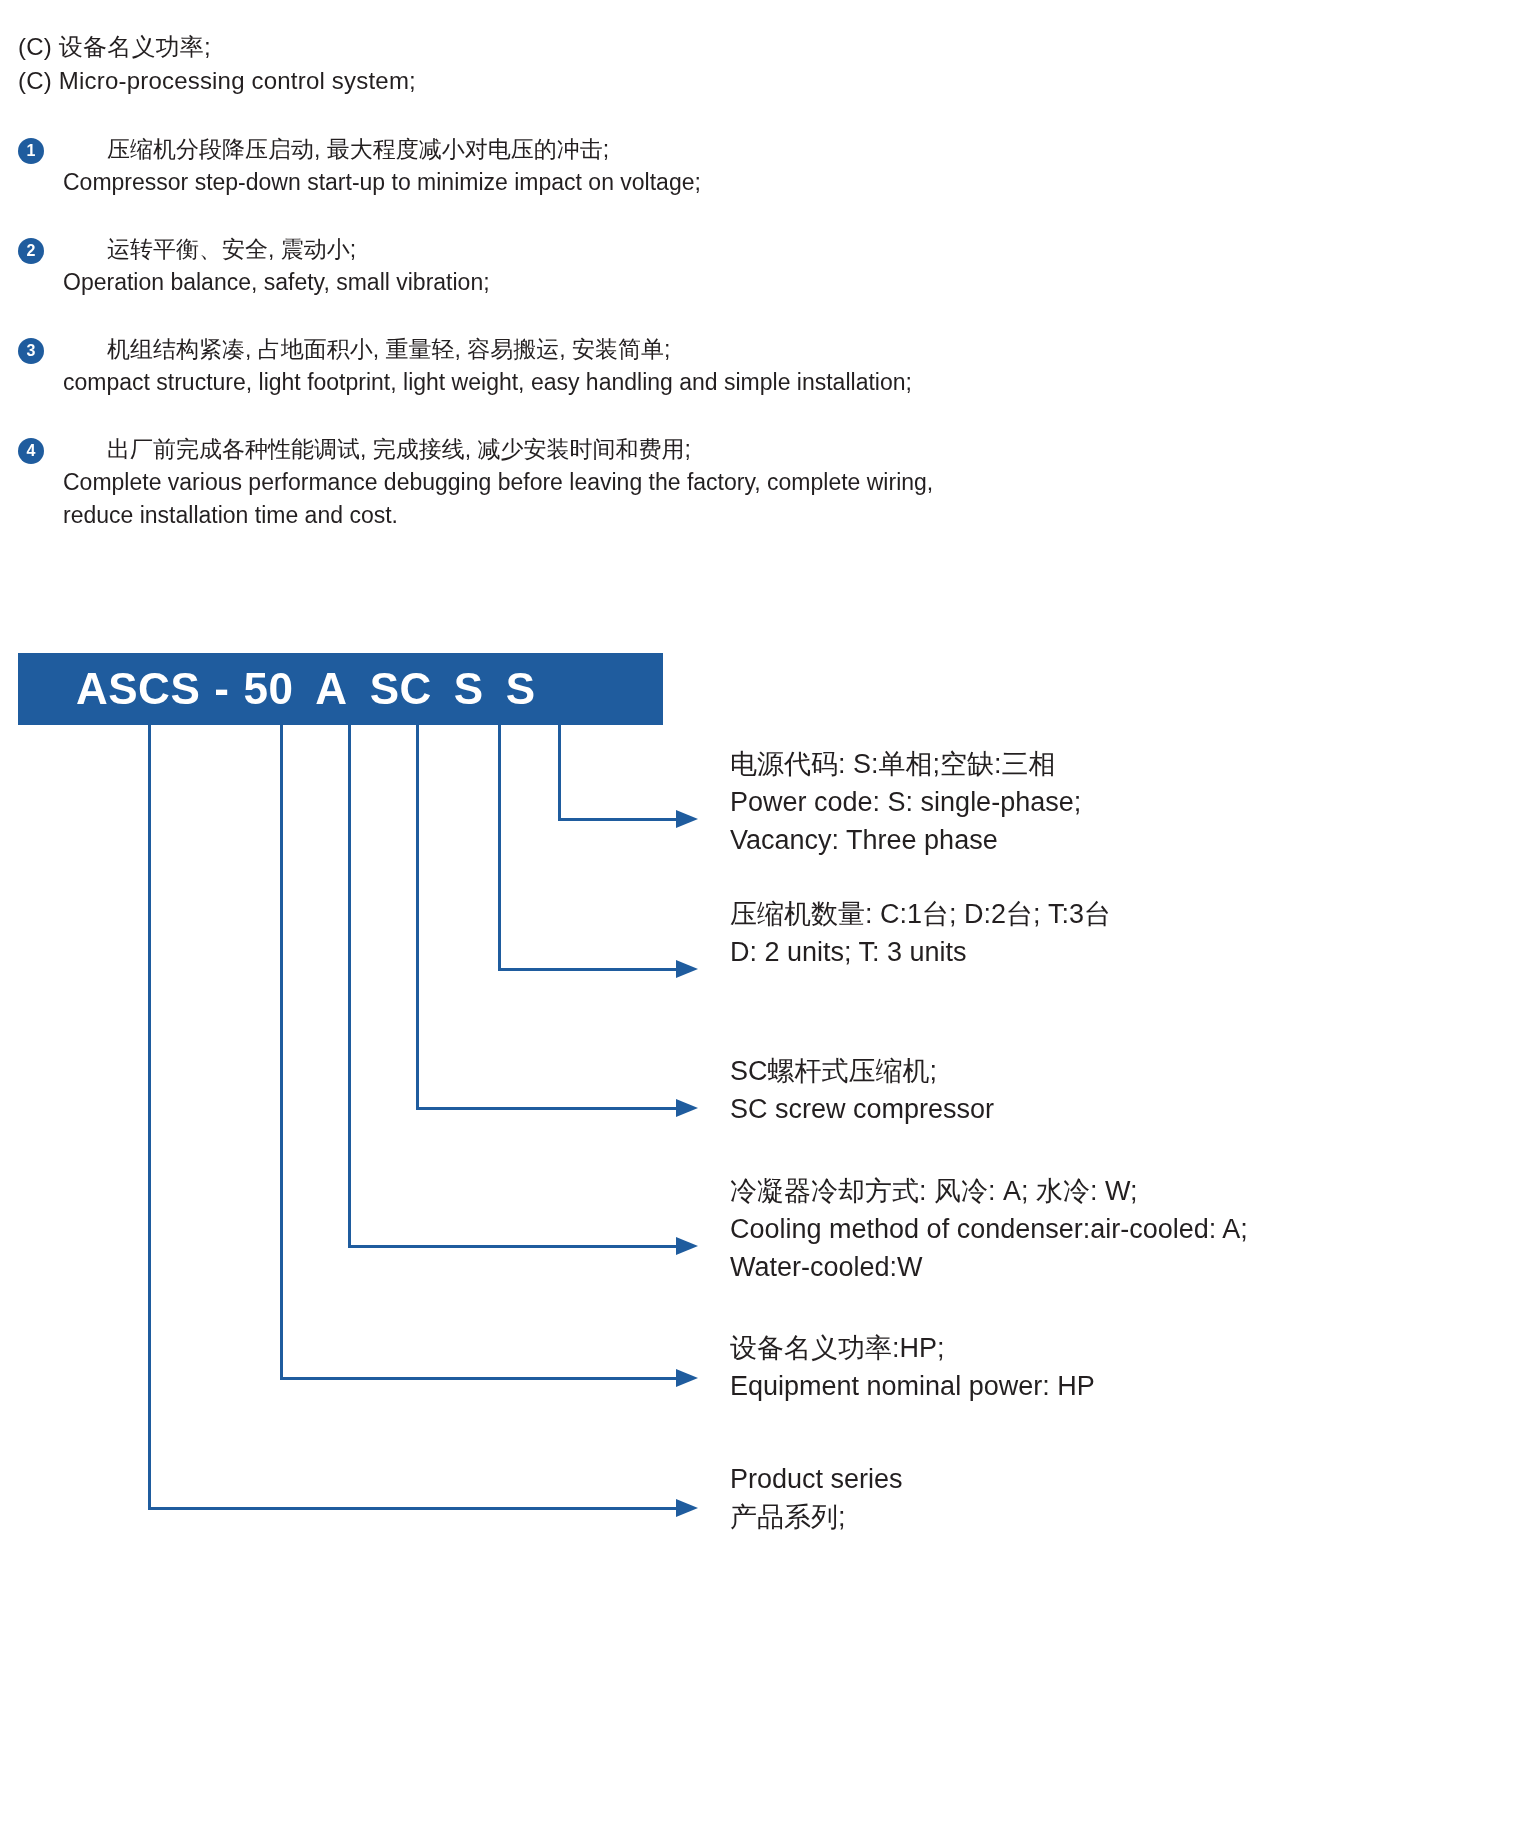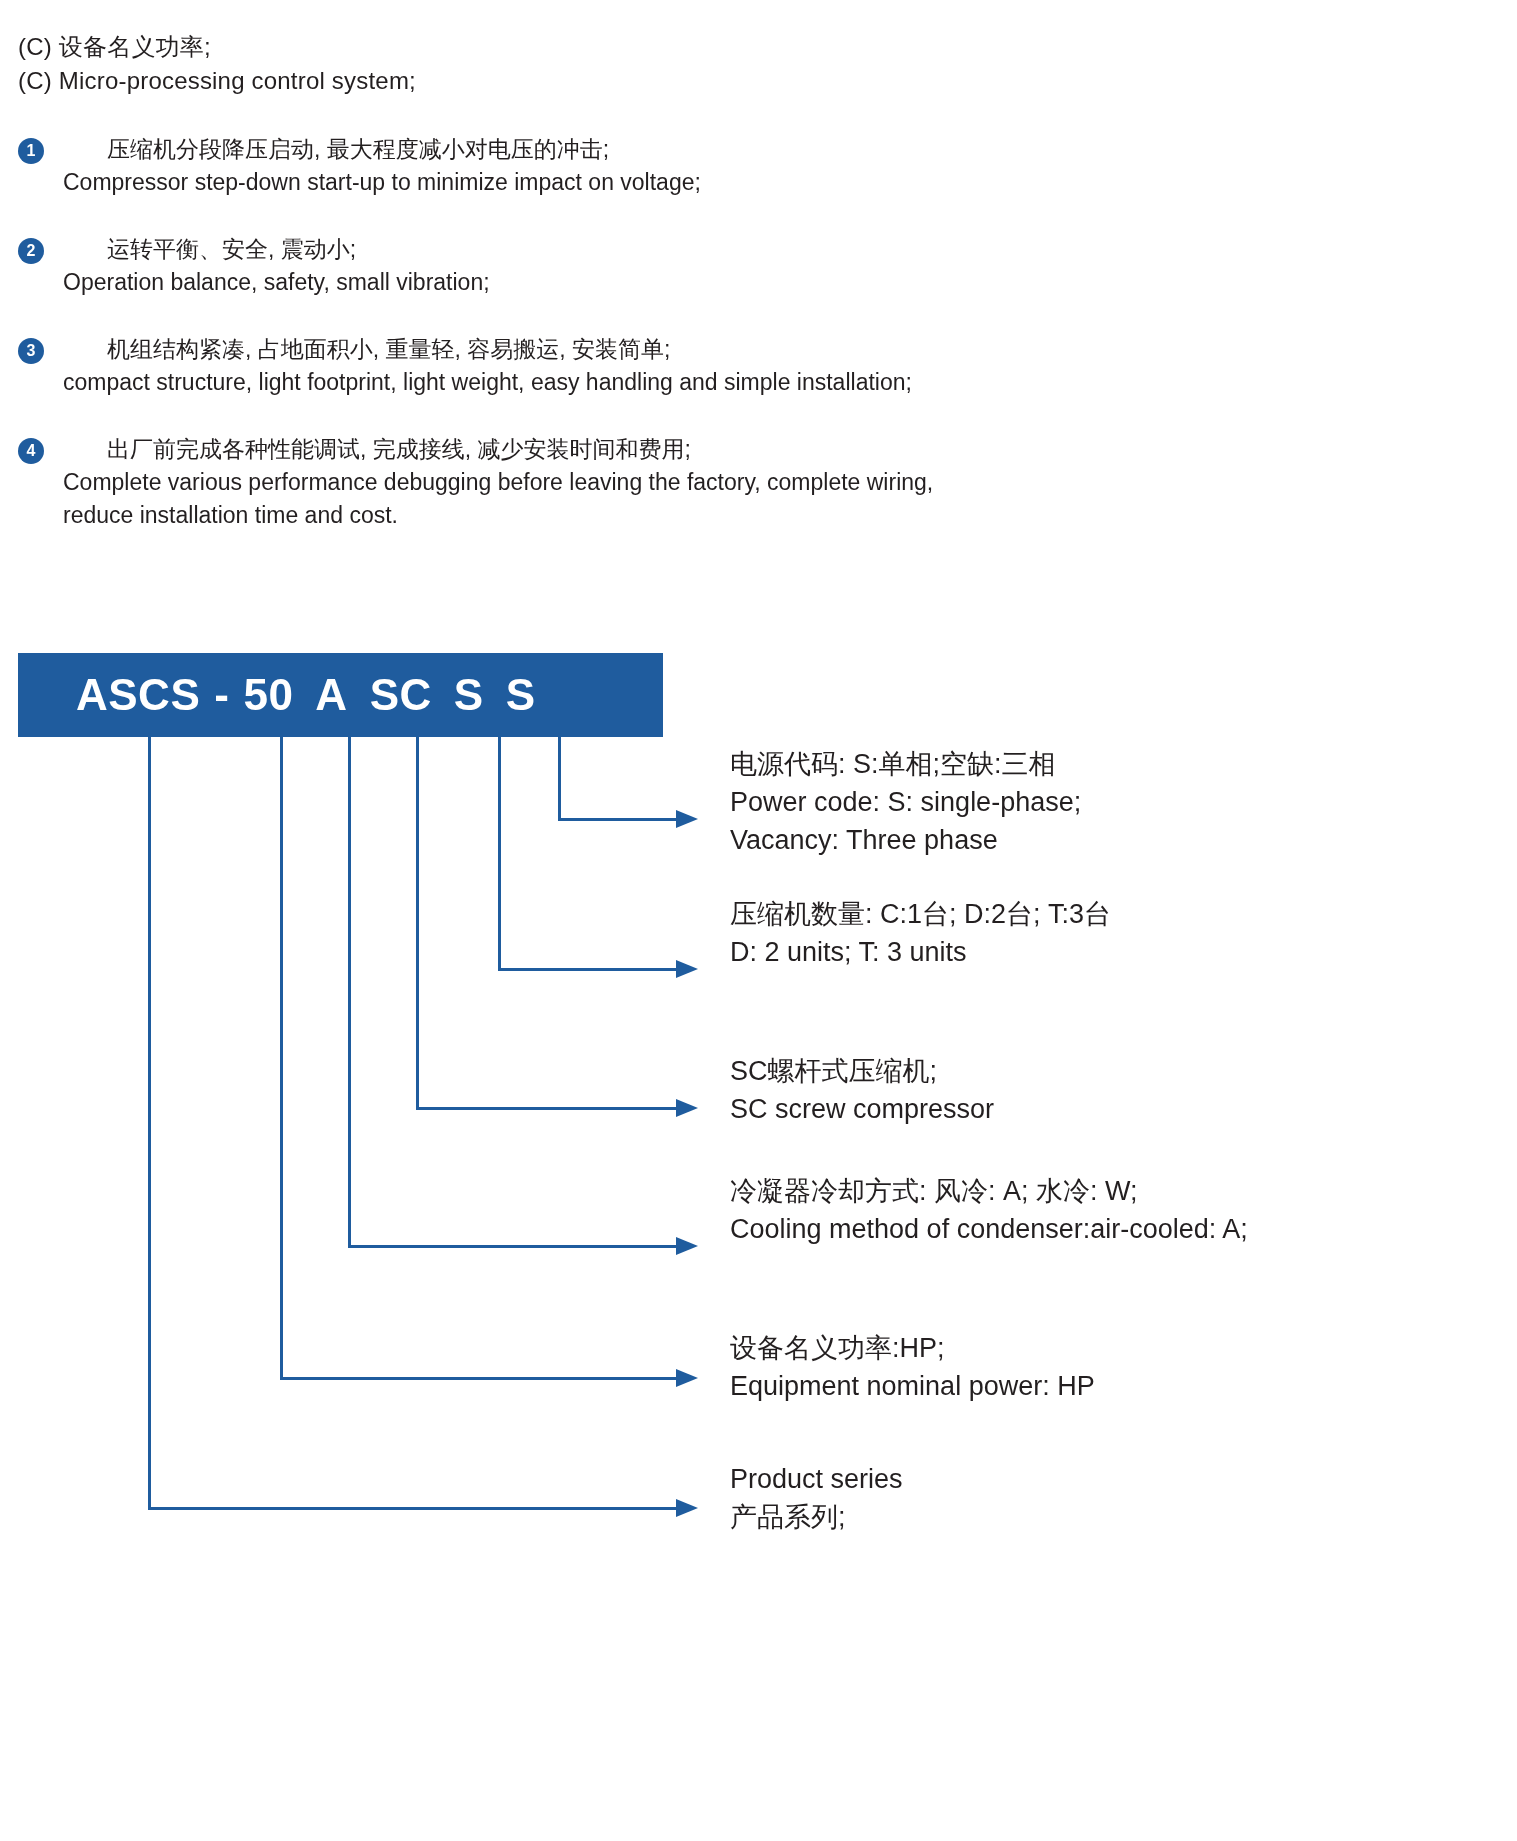--- a/index.html
+++ b/index.html
@@ -81,21 +81,21 @@
     color: #1f5c9e;
     letter-spacing: 0.3px;
   }
 
   
   .code-bar {
     position: absolute;
     left: 18px;
     top: 653px;
     width: 645px;
-    height: 84px;
+    height: 72px;
     background: #1f5c9e;
     color: #ffffff;
   }
   .code-bar-inner {
     display: flex;
     align-items: center;
     height: 100%;
     padding-left: 58px;
     box-sizing: border-box;
   }
@@ -230,20 +230,21 @@
       <div>SC螺杆式压缩机;</div>
       <div>SC screw compressor</div>
     </div>
 
     <div class="vline" style="left:348px; top:0px; height:522px;"></div>
     <div class="hline" style="left:348px; top:520px; width:330px;"></div>
     <div class="arrow" style="left:676px; top:512px;"></div>
     <div class="desc" style="top:447px;">
       <div>冷凝器冷却方式: 风冷: A; 水冷: W;</div>
       <div>Cooling method of condenser:air-cooled: A;</div>
+      <div>Water-cooled:W</div>
     </div>
 
     <div class="vline" style="left:280px; top:0px; height:654px;"></div>
     <div class="hline" style="left:280px; top:652px; width:398px;"></div>
     <div class="arrow" style="left:676px; top:644px;"></div>
     <div class="desc" style="top:604px;">
       <div>设备名义功率:HP;</div>
       <div>Equipment nominal power: HP</div>
     </div>
 

